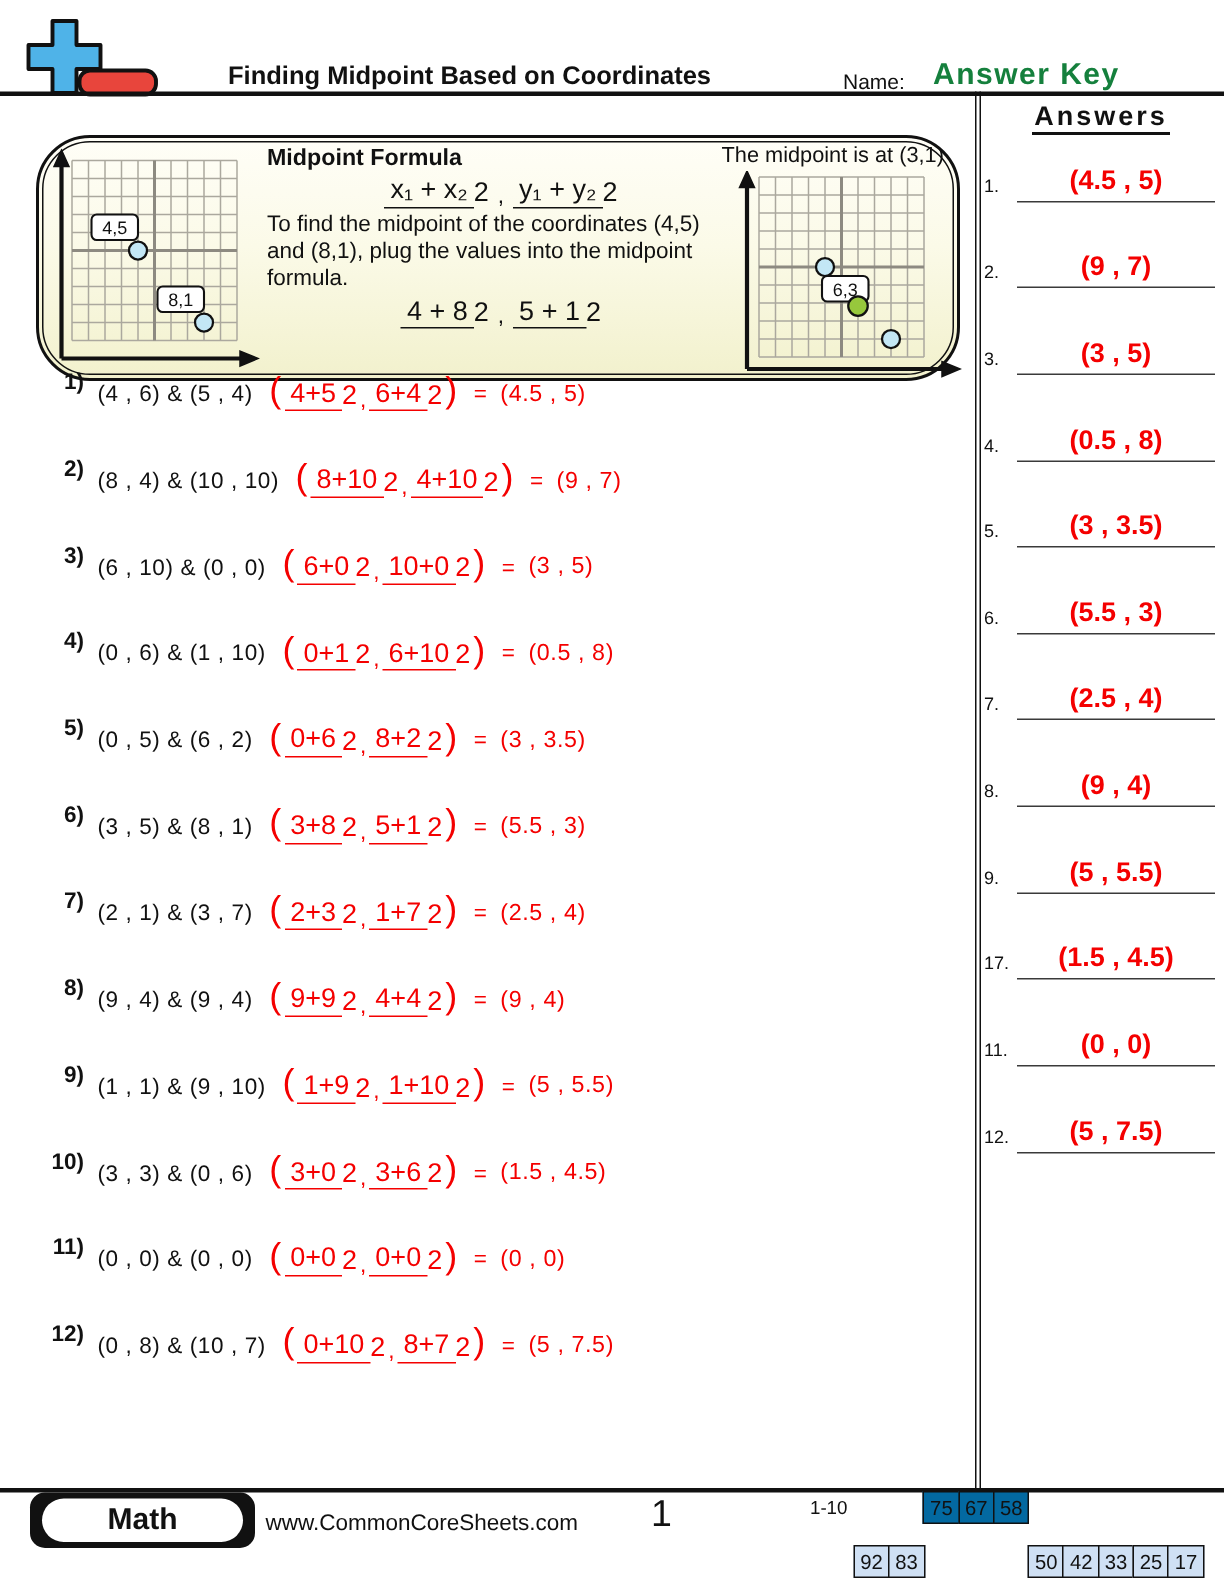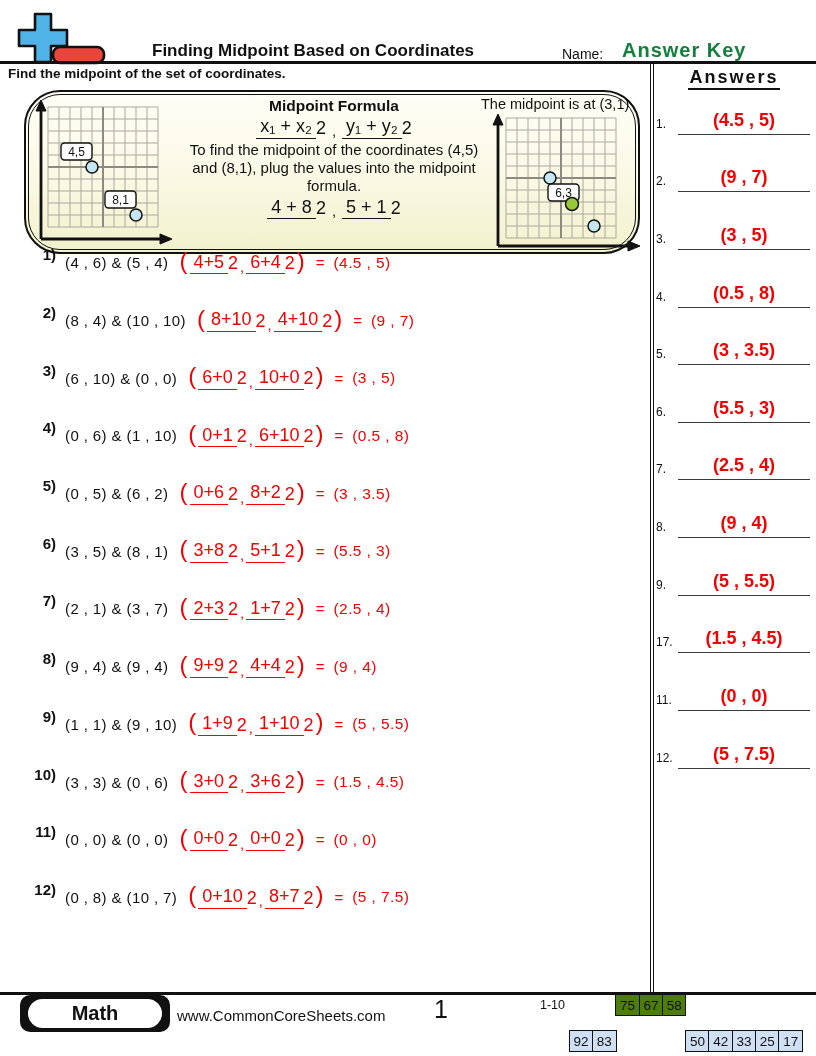--- a/index.html
+++ b/index.html
@@ -21,21 +21,21 @@
     position:absolute; left:24px; top:90px; width:616px; height:164px;
     border:2.5px solid #111; border-radius:36px;
     background:linear-gradient(#fffef7 0%, #fbfae8 45%, #f2f1cd 100%);
   }
   .example::before {
     content:""; position:absolute; left:2px; top:2px; right:2px; bottom:2px;
     border:1.5px solid #111; border-radius:32px; pointer-events:none;
   }
   .ex-left-graph  { position:absolute; left:8px;  top:7px; }
   .ex-right-graph { position:absolute; left:464px; top:22px; }
-  .ex-mid { position:absolute; left:152px; top:5px; width:312px; text-align:center; }
+  .ex-mid { position:absolute; left:152px; top:5px; width:312px; text-align:left; }
   .ex-title { font-size:15.5px; font-weight:bold; }
   .ex-body { font-size:15px; line-height:1.22; margin-top:2px; }
   .ex-caption { position:absolute; left:455px; top:4px; width:180px; font-size:14.5px; white-space:nowrap; }
   .fracrow { display:flex; justify-content:center; align-items:flex-end; margin:1px 0 2px; }
   .frac { display:inline-flex; align-items:center; font-size:18px; line-height:1.15; }
   .frac .num { border-bottom:1.6px solid currentColor; padding:0 4px 1px; }
   .frac .den { padding-top:1px; }
   .fcomma { margin:0 6px; font-size:15px; }
   
   .problems { position:absolute; left:24px; top:234px; width:624px; }
@@ -63,37 +63,36 @@
   .math-badge { position:absolute; left:20px; top:994.5px; width:150px; height:37px; background:#111; border-radius:10px; }
   .math-pill { position:absolute; left:8px; top:4px; width:134px; height:29px; background:#fff; border-radius:15px;
                display:flex; align-items:center; justify-content:center; font-size:20px; font-weight:bold; }
   .website { position:absolute; left:177px; top:1007px; font-size:15px; }
   .page-number { position:absolute; left:434px; top:995px; font-size:25px; }
   .score { position:absolute; left:528px; top:994px; font-size:12.5px; }
   .srow { display:flex; }
   .srow + .srow { margin-top:-1.3px; }
   .slabel { width:42px; text-align:right; padding-right:5px; line-height:22px; font-size:12.5px; }
   .scell { width:24.6px; height:22px; border:1.3px solid #111; margin-left:-1.3px;
-           display:flex; align-items:center; justify-content:center; font-size:13.5px; background:#4d7c0f; }
+           display:flex; align-items:center; justify-content:center; font-size:13.5px; background:#0369a1; }
   .scell.shaded { background:#cfe0f4;margin-top:36px; }
 </style>
 </head>
 <body>
 
 <div class="page">
 
   <svg class="logo" width="92" height="54" viewBox="0 0 92 54">
     <path d="M19,2 h16 v16 h16 v16 h-16 v16 h-16 v-16 h-16 v-16 h16 z" fill="#4fb3e8" stroke="#111" stroke-width="2.6" stroke-linejoin="round"></path>
     <rect x="37" y="35" width="51" height="16" rx="7" fill="#e8453c" stroke="#111" stroke-width="2.6"></rect>
   </svg>
   <div class="title">Finding Midpoint Based on Coordinates</div>
   <div class="name-label">Name:</div>
   <div class="answer-key">Answer Key</div>
   <div class="rule-top"></div>
-  <div class="instruction">Find the midpoint of the set of coordinates.</div>
 
   <div class="example">
 
     <svg class="ex-left-graph" width="144" height="152" viewBox="0 0 144 152">
       <g stroke="#aba89e" stroke-width="1">
         <path d="M14,8H124 M14,20H124 M14,32H124 M14,44H124 M14,56H124 M14,80H124 M14,92H124 M14,104H124 M14,116H124 M14,128H124
                  M14,8V128 M25,8V128 M36,8V128 M47,8V128 M58,8V128 M80,8V128 M91,8V128 M102,8V128 M113,8V128 M124,8V128" fill="none"></path>
       </g>
       <g stroke="#8d8a81" stroke-width="2">
         <path d="M69,8V128 M14,68H124" fill="none"></path>

